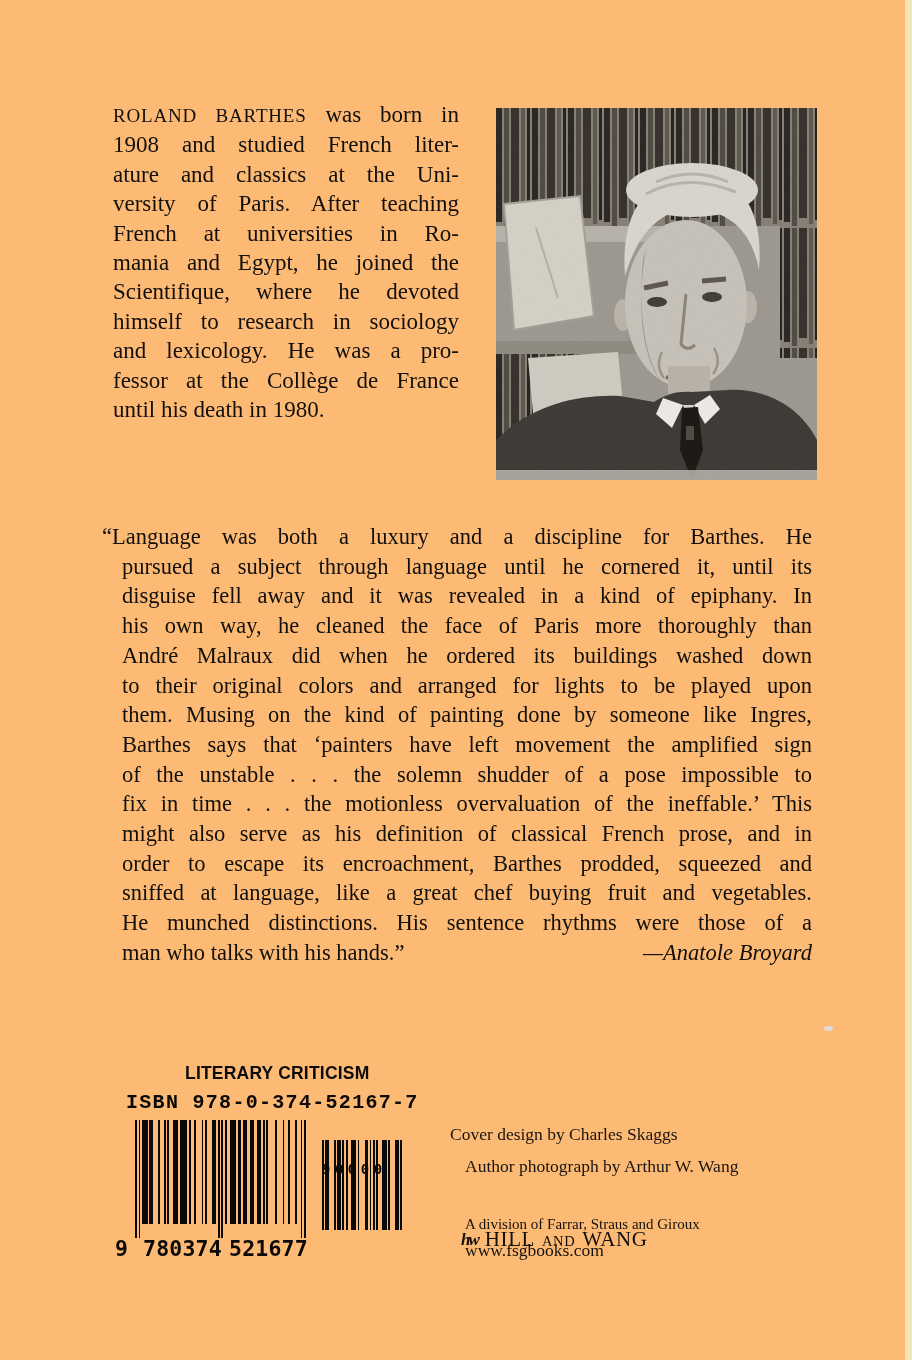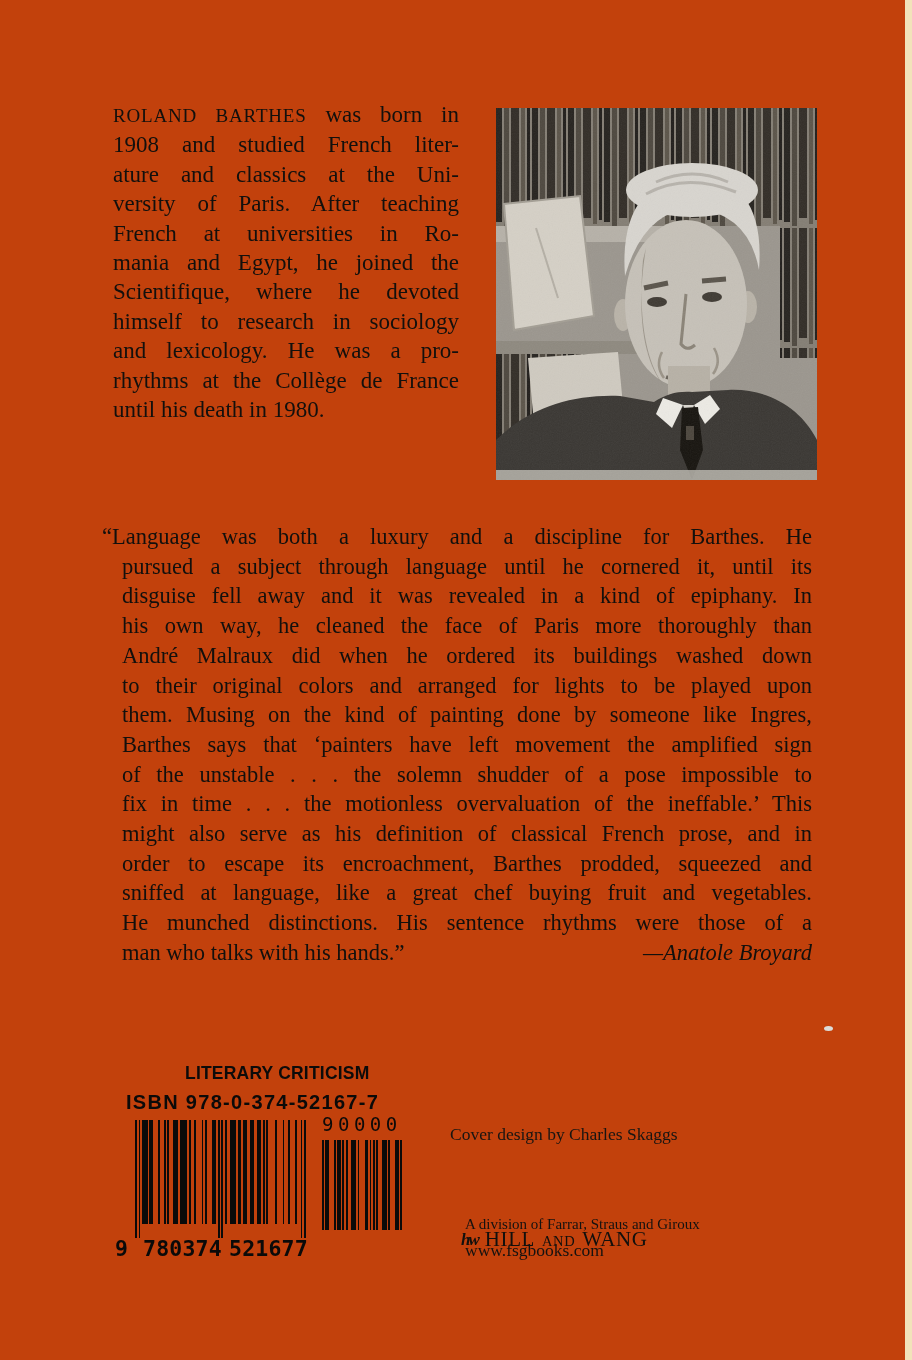--- a/index.html
+++ b/index.html
@@ -1,19 +1,19 @@
 <!DOCTYPE html>
 <html><head>
 <meta charset="utf-8">
 <style>
   * { margin:0; padding:0; box-sizing:border-box; }
   html,body { background:#e8e8e8; }
   .cover {
     position:relative; width:912px; height:1360px;
-    background:#c2410c; overflow:hidden;
+    background:#fdba74; overflow:hidden;
     font-family:"Liberation Serif", serif; color:#12100d;
   }
   .edge-strip { position:absolute; right:0; top:0; width:7px; height:100%; background:#f2e3ba; }
   .speck { position:absolute; left:824px; top:1026px; width:9px; height:5px; background:#dcdcda; border-radius:50%; }
 
   
   .bio { position:absolute; left:113px; top:100px; width:346px; font-size:23px; line-height:29.4px; }
   .bio-line { text-align:justify; text-align-last:justify; }
   .bio .name { font-size:19px; letter-spacing:.8px; }
   .bio .gen div:last-child { text-align-last:left; }
@@ -23,24 +23,24 @@
 
   
   .quote { position:absolute; left:122px; top:522px; width:690px; font-size:22.5px; line-height:29.7px; }
   .quote-line { text-align:justify; text-align-last:justify; }
   .quote .gen div:first-child { text-indent:-20px; }
   .quote-last { display:flex; justify-content:space-between; }
   .attr { font-style:italic; }
 
   
   .category { position:absolute; left:185px; top:1063px; font-family:"Liberation Sans", sans-serif; font-weight:bold; font-size:17.5px; letter-spacing:.2px; color:#0c0b0a; }
-  .isbn-label { position:absolute; left:126px; top:1091px; font-family:Liberation Sans, sans-serif; font-weight:bold; font-size:20px; letter-spacing:1.3px; color:#0b0a09; }
+  .isbn-label { position:absolute; left:126px; top:1091px; font-family:Liberation Mono, monospace; font-weight:bold; font-size:20px; letter-spacing:1.3px; color:#0b0a09; }
   .ean-svg  { position:absolute; left:135px; top:1120px; width:171px; height:118px; }
   .supp-svg { position:absolute; left:322px; top:1140px; width:80px; height:90px; }
-  .supp-num { position:absolute; left:322px; top:1113px; font-family:"DejaVu Sans Mono", monospace; font-weight:normal; font-size:19px; letter-spacing:4.5px; color:#0b0a09; }
+  .supp-num { position:absolute; left:322px; top:1161px; font-family:"DejaVu Sans Mono", monospace; font-weight:bold; font-size:14px; letter-spacing:4.5px; color:#0b0a09; }
   .bcnum { position:absolute; top:1236px; font-family:"DejaVu Sans Mono", monospace; font-weight:bold; font-size:21.5px; color:#0b0a09; }
   .bcnum.g0 { left:115px; }
   .bcnum.g1 { left:143px; letter-spacing:.2px; }
   .bcnum.g2 { left:229px; letter-spacing:.2px; }
 
   .credit-1 { position:absolute; left:450px; top:1124px; font-size:17.5px; color:#171512; }
   .credit-2 { position:absolute; left:465px; top:1156px; font-size:17.5px; color:#171512; }
   .imprint { position:absolute; left:461px; top:1188px; display:flex; align-items:baseline; gap:7px; color:#12100d; }
   .imprint .logo { font-style:italic; font-weight:bold; font-size:17px; letter-spacing:-2px; transform:translateY(-1px); display:inline-block;margin-top:43px; }
   .imprint .big { font-size:21px; letter-spacing:.6px; }
@@ -57,21 +57,21 @@
     <div class="bio-line"><span class="name">ROLAND BARTHES</span><span> was born in</span></div>
     <div class="gen">
         <div class="bio-line">1908 and studied French liter-</div>
         <div class="bio-line">ature and classics at the Uni-</div>
         <div class="bio-line">versity of Paris. After teaching</div>
         <div class="bio-line">French at universities in Ro-</div>
         <div class="bio-line">mania and Egypt, he joined the</div>
         <div class="bio-line">Scientifique, where he devoted</div>
         <div class="bio-line">himself to research in sociology</div>
         <div class="bio-line">and lexicology. He was a pro-</div>
-        <div class="bio-line">rhythms at the Collège de France</div>
+        <div class="bio-line">fessor at the Collège de France</div>
         <div class="bio-line">until his death in 1980.</div>
       </div>
   </div>
 
   <svg class="photo" viewBox="0 0 321 372" role="img">
     <defs>
       <pattern id="books" width="36" height="120" patternUnits="userSpaceOnUse">
         <rect width="36" height="120" fill="#847e74"></rect>
         <rect x="0" width="6" height="114" fill="#26231f"></rect>
         <rect x="8" width="5" height="118" fill="#4e483f"></rect>
@@ -219,20 +219,21 @@
       <rect x="73.1" y="0" width="1.7" height="90" fill="#0b0a09"></rect>
       <rect x="74.8" y="0" width="1.7" height="90" fill="#0b0a09"></rect>
       <rect x="78.2" y="0" width="1.7" height="90" fill="#0b0a09"></rect>
     </svg>
   <div class="supp-num">90000</div>
   <div class="bcnum g0">9</div>
   <div class="bcnum g1">780374</div>
   <div class="bcnum g2">521677</div>
 
   <div class="credit-1">Cover design by Charles Skaggs</div>
+  <div class="credit-2">Author photograph by Arthur W. Wang</div>
   <div class="imprint">
     <span class="logo">hw</span>
     <span class="big">HILL</span>
     <span class="small">AND</span>
     <span class="big">WANG</span>
   </div>
   <div class="division">A division of Farrar, Straus and Giroux</div>
   <div class="website">www.fsgbooks.com</div>
 
   <div class="edge-strip"></div>

